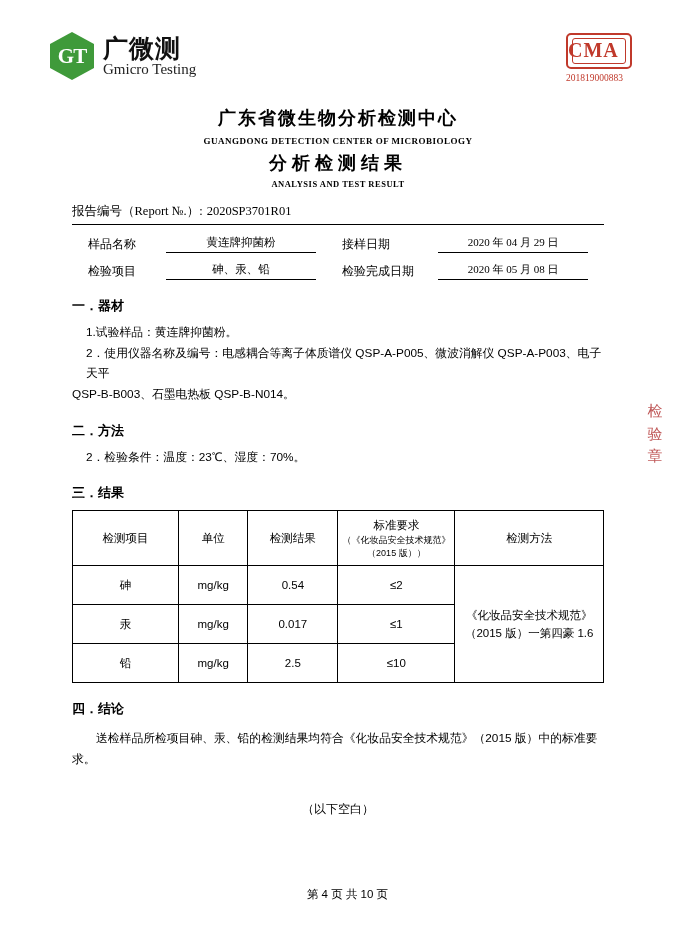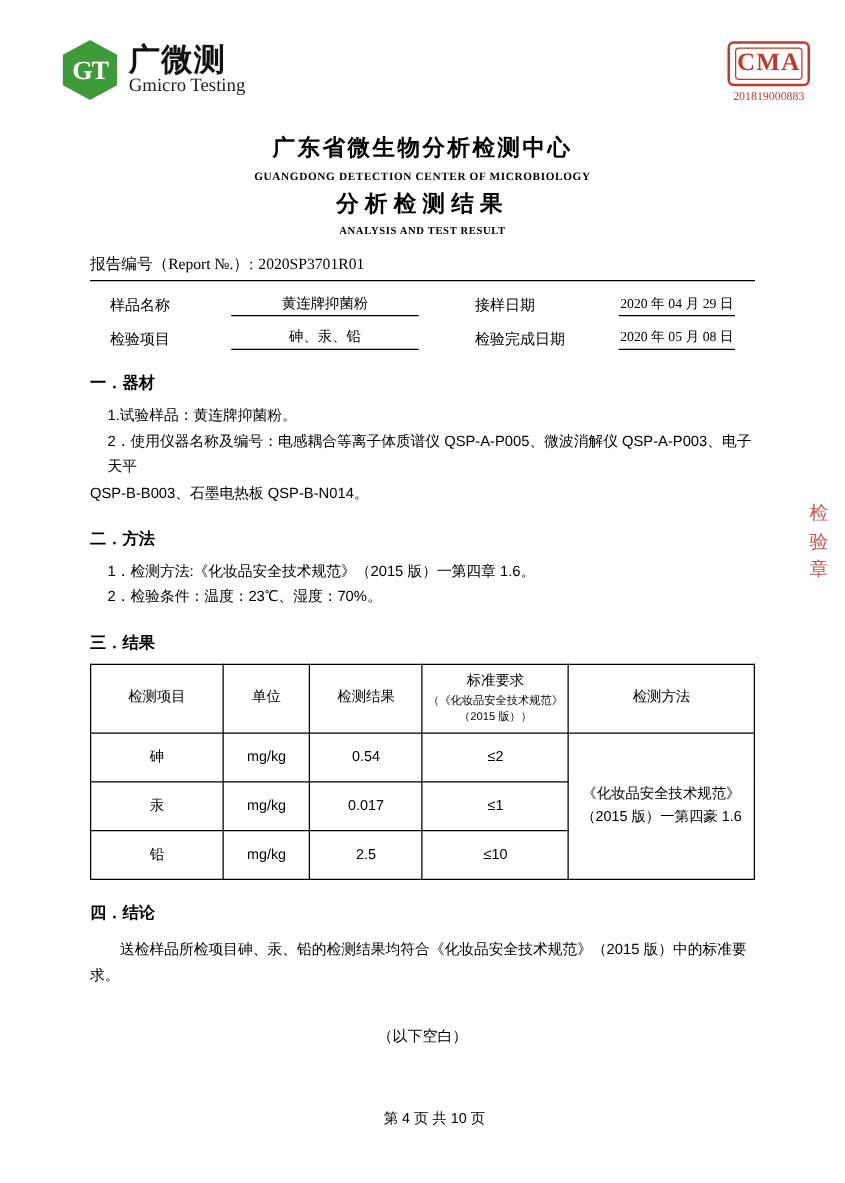--- a/index.html
+++ b/index.html
@@ -66,23 +66,22 @@
   }
   .logo-en {
     font-family: "Liberation Serif", serif;
     font-size: 15px;
     color: #222;
     margin-top: 1px;
   }
 
   .cma-wrap {
     position: absolute;
-    right: 28px;
+    right: 44px;
     top: 33px;
-    text-align: center;
   }
   .cma-box {
     width: 62px;
     height: 32px;
     border: 2px solid #c0392b;
     border-radius: 5px;
     color: #c0392b;
     font-family: "Liberation Serif", serif;
     font-weight: bold;
     font-size: 20px;
@@ -165,21 +164,20 @@
 
   
   .info {
     margin: 10px 88px 0 88px;
   }
   .info-row {
     display: flex;
     align-items: flex-end;
     margin-bottom: 9px;
     font-size: 12.5px;
-    gap: 19px;
   }
   .info-label {
     width: 78px;
     flex: 0 0 78px;
     font-family: "Liberation Sans", sans-serif;
     font-size: 12px;
     color: #000;
   }
   .info-value {
     flex: 0 0 150px;
@@ -364,21 +362,20 @@
 
   <div class="section">
     <div class="sec-head">一．器材</div>
     <div class="sec-line">1.试验样品：黄连牌抑菌粉。</div>
     <div class="sec-line">2．使用仪器名称及编号：电感耦合等离子体质谱仪 QSP-A-P005、微波消解仪 QSP-A-P003、电子天平</div>
     <div class="sec-line cont" style="margin-left:0;">QSP-B-B003、石墨电热板 QSP-B-N014。</div>
   </div>
 
   <div class="section">
     <div class="sec-head">二．方法</div>
-    <div class="sec-line">1．检测方法:《化妆品安全技术规范》（2015 版）一第四章 1.6。</div>
     <div class="sec-line">2．检验条件：温度：23℃、湿度：70%。</div>
   </div>
 
   <div class="section">
     <div class="sec-head">三．结果</div>
   </div>
 
   <div class="table-wrap">
     <table class="result">
       <thead>

